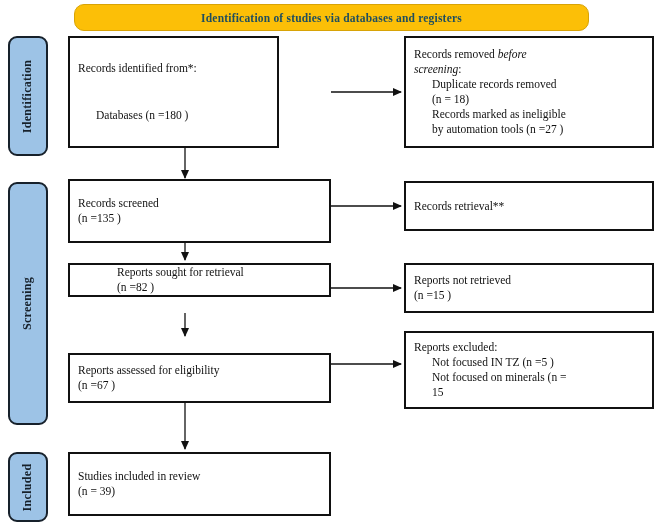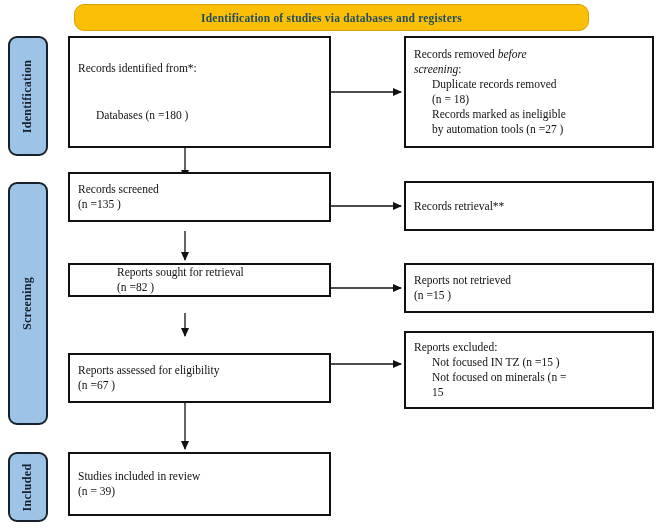--- a/index.html
+++ b/index.html
@@ -80,22 +80,22 @@
     font-family: "Liberation Serif", "DejaVu Serif", serif;
     font-size: 11.5px;
     color: #111111;
     line-height: 1.3;
     white-space: pre-wrap;
   }
   .box .line.indent { padding-left: 18px; }
   .box .line em     { font-style: italic; font-family: Liberation Serif, serif; }
 
   
-  #box-identified   { left: 68px; top: 36px;  width: 263px; height: 112px; gap: 32px; }
-  #box-screened     { left: 68px; top: 172px; width: 263px; height: 50px; justify-content: center;  }
+  #box-identified   { left: 68px; top: 36px;  width: 211px; height: 112px; gap: 32px; }
+  #box-screened     { left: 68px; top: 179px; width: 263px; height: 64px; justify-content: center;  }
   #box-sought       { left: 68px; top: 263px; width: 263px; height: 34px; padding-left: 47px;  }
   #box-assessed     { left: 68px; top: 339px; width: 263px; height: 50px; margin-top: 14px;  }
   #box-included     { left: 68px; top: 452px; width: 263px; height: 64px;  }
 
   
   #box-removed      { left: 404px; top: 36px;  width: 250px; height: 112px; }
   #box-excluded     { left: 404px; top: 181px; width: 250px; height: 50px;  }
   #box-notretrieved { left: 404px; top: 263px; width: 250px; height: 50px;  }
   #box-rexcluded    { left: 404px; top: 331px; width: 250px; height: 78px;  }
 
@@ -190,18 +190,18 @@
     <div class="line">Records retrieval**</div>
   </div>
 
   <div class="box" id="box-notretrieved">
     <div class="line">Reports not retrieved</div>
     <div class="line">(n =15 )</div>
   </div>
 
   <div class="box" id="box-rexcluded">
     <div class="line">Reports excluded:</div>
-    <div class="line indent">Not focused IN TZ (n =15 )</div>
+    <div class="line indent">Not focused IN TZ (n =5 )</div>
     <div class="line indent">Not focused on minerals (n =</div>
     <div class="line indent">15</div>
   </div>
 
 </div>
 
 </body></html>

